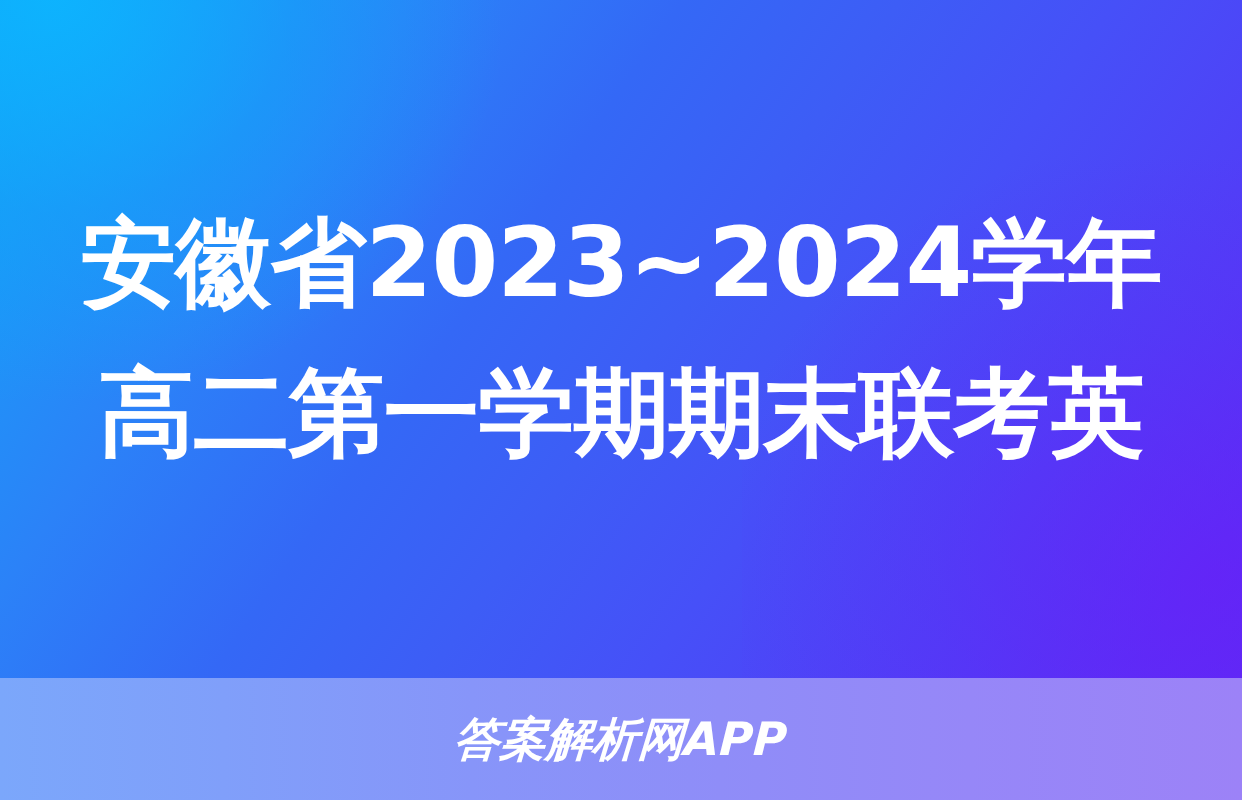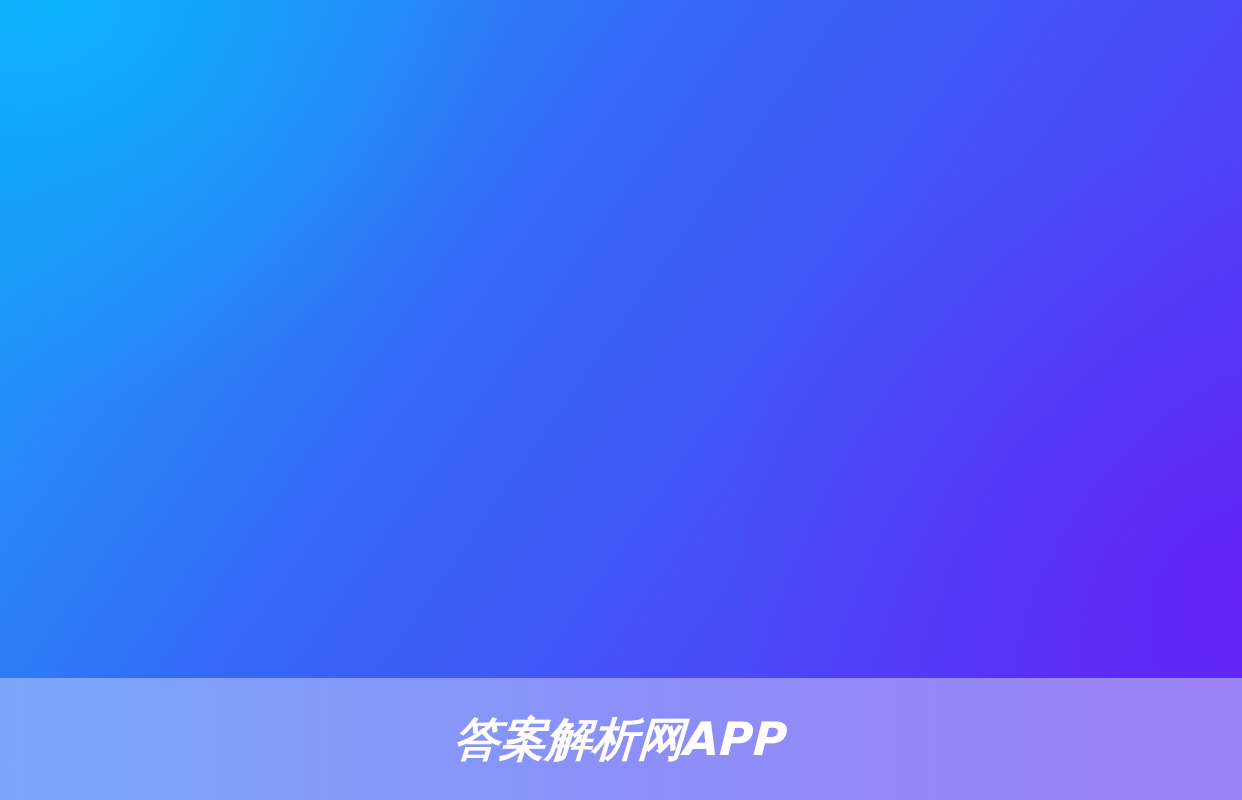--- a/index.html
+++ b/index.html
@@ -120,19 +120,21 @@
 </head>
 <body>
 
 <div class="poster">
 
   <div class="gradient-backdrop"></div>
   <div class="corner-bloom"></div>
   <div class="corner-bloom-br"></div>
 
   <div class="title-block">
+    <span class="title-line">安徽省2023~2024学年</span>
+    <span class="title-line">高二第一学期期末联考英</span>
   </div>
 
   <div class="watermark-band">
     <span class="watermark-text">答案解析网APP</span>
   </div>
 
 </div>
 
 </body></html>

